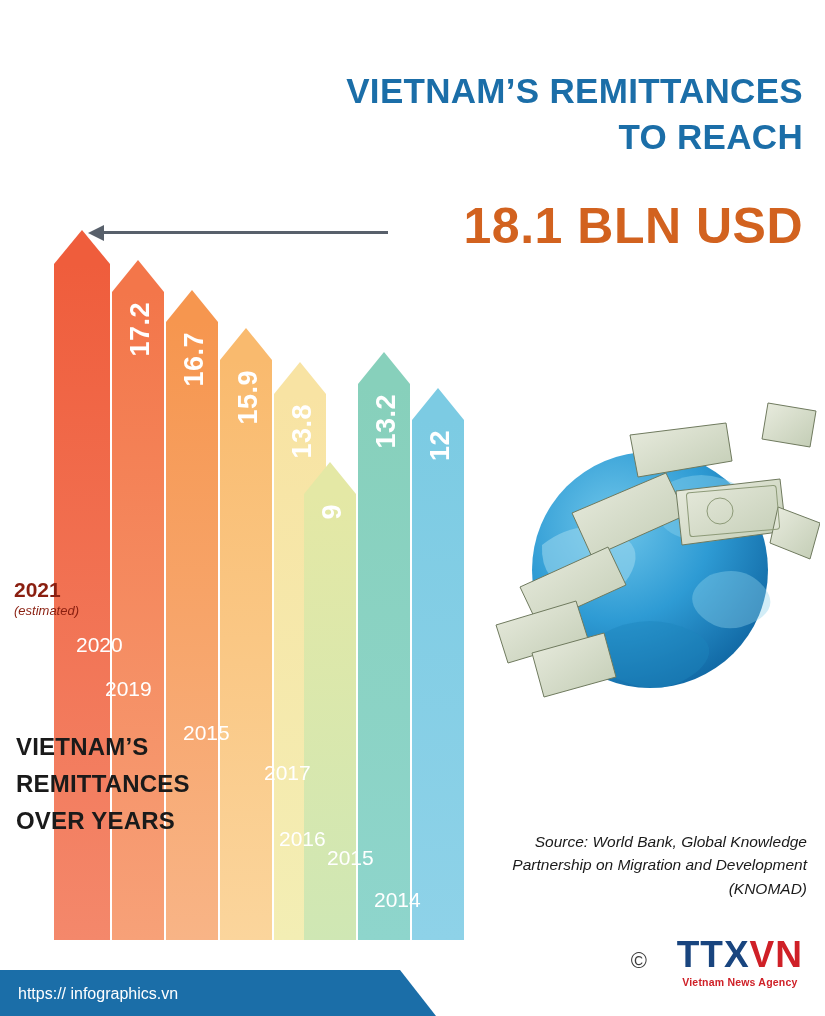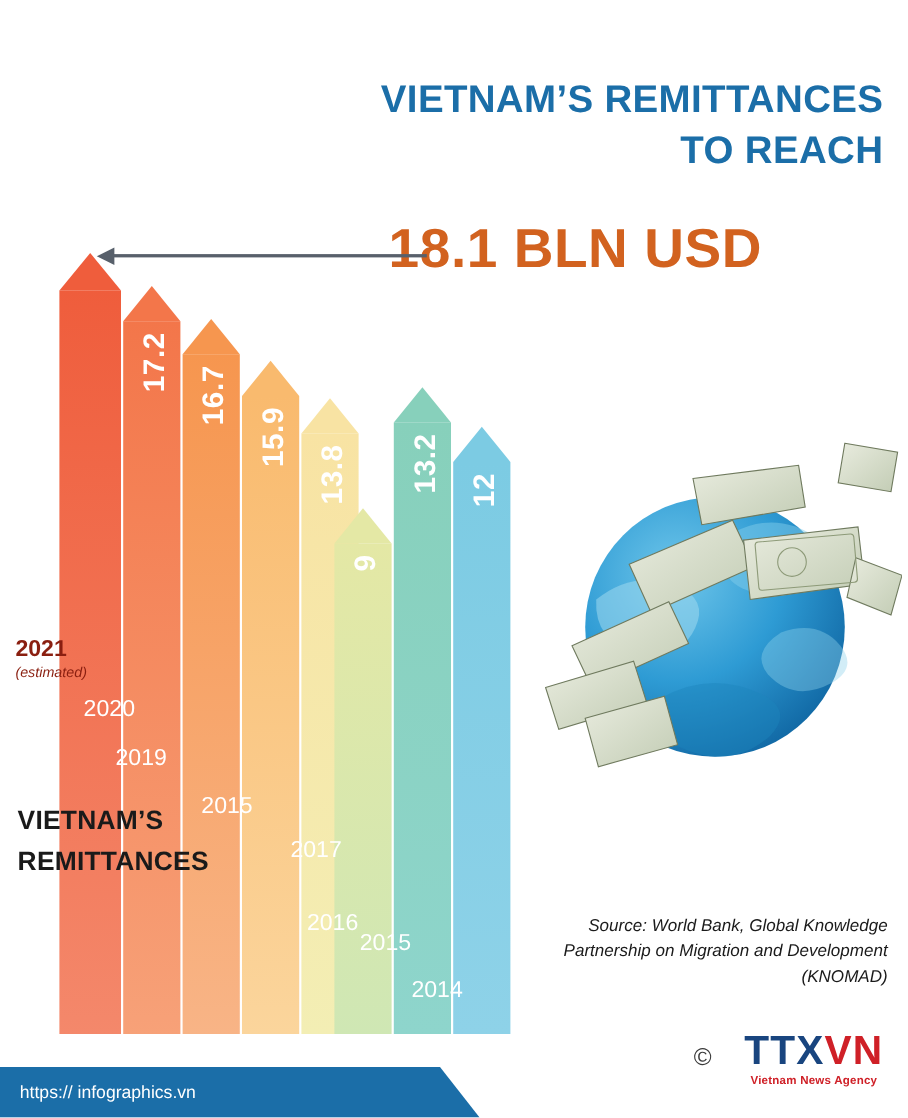--- a/index.html
+++ b/index.html
@@ -28,21 +28,21 @@
     line-height: 1.32;
     letter-spacing: 0.3px;
   }
   .headline .l1 { display: block; }
   .headline .l2 { display: block; }
   .bignum {
     position: absolute;
     right: 22px;
     top: 197px;
     width: 560px;
-    text-align: center;
+    text-align: right;
     color: #d2621f;
     font-weight: bold;
     font-size: 50px;
     letter-spacing: 0.5px;
   }
 
   
   .pointer {
     position: absolute;
     left: 88px;
@@ -279,20 +279,21 @@
   <div class="yearlbl" style="left:105px; top:677px;">2019</div>
   <div class="yearlbl" style="left:183px; top:721px;">2015</div>
   <div class="yearlbl" style="left:236px; top:761px;margin-left:28px;">2017</div>
   <div class="yearlbl" style="left:279px; top:807px;margin-top:20px;">2016</div>
   <div class="yearlbl" style="left:327px; top:846px;">2015</div>
   <div class="yearlbl" style="left:374px; top:888px;">2014</div>
 
   <div class="overlabel">
     <div>VIETNAM’S</div>
     <div>REMITTANCES</div>
+    <div>OVER YEARS</div>
   </div>
 
   <div class="globe-wrap">
     <svg width="340" height="320" viewBox="0 0 340 320">
       <defs>
         <radialGradient id="gl" cx="35%" cy="30%" r="75%">
           <stop offset="0%" stop-color="#6fc6ea"></stop>
           <stop offset="55%" stop-color="#2e9bd4"></stop>
           <stop offset="100%" stop-color="#126aa6"></stop>
         </radialGradient>

